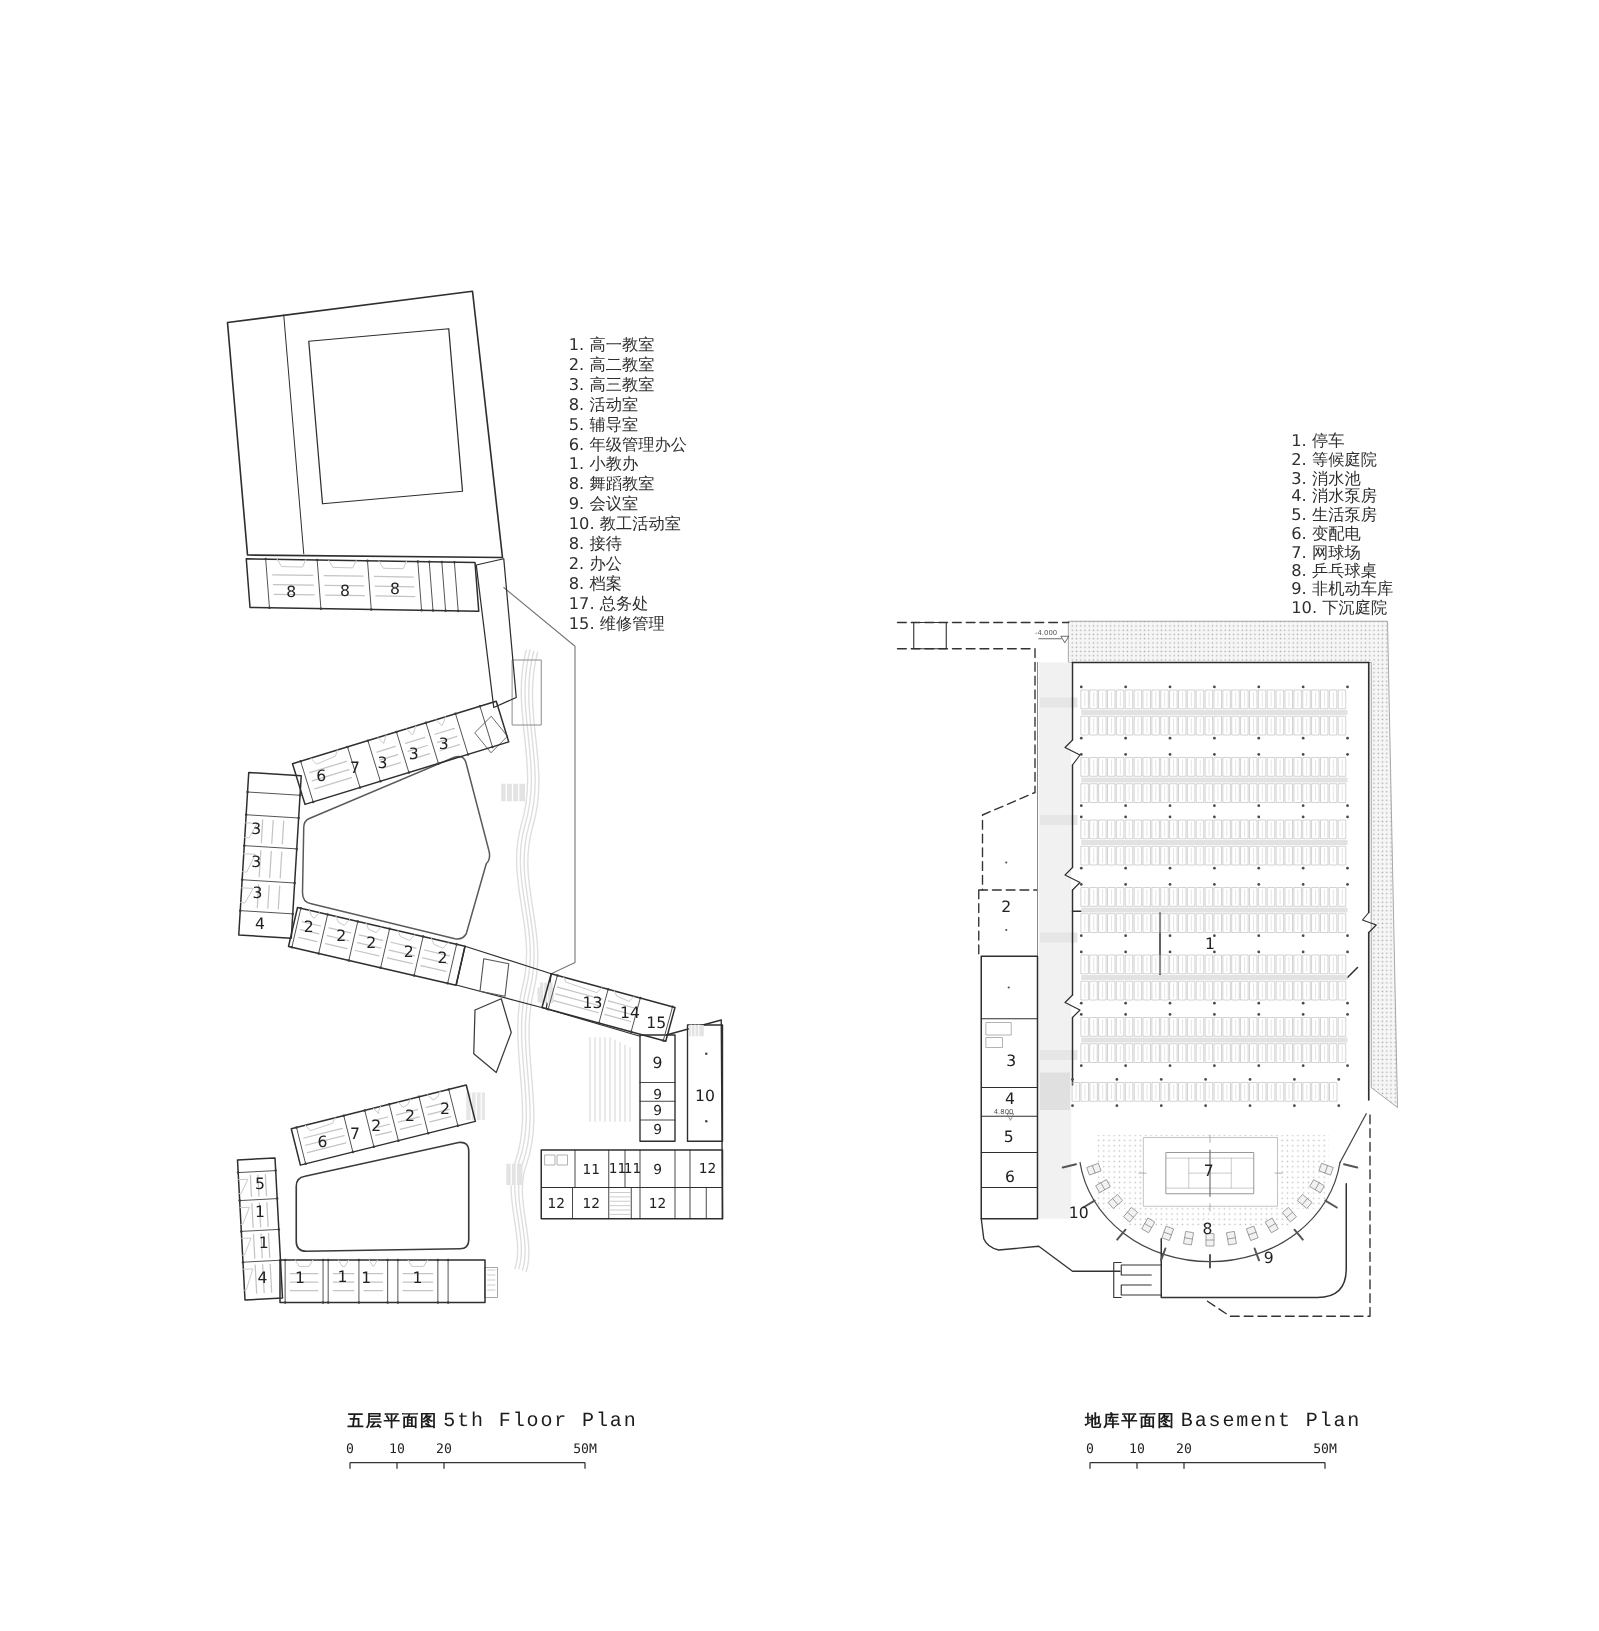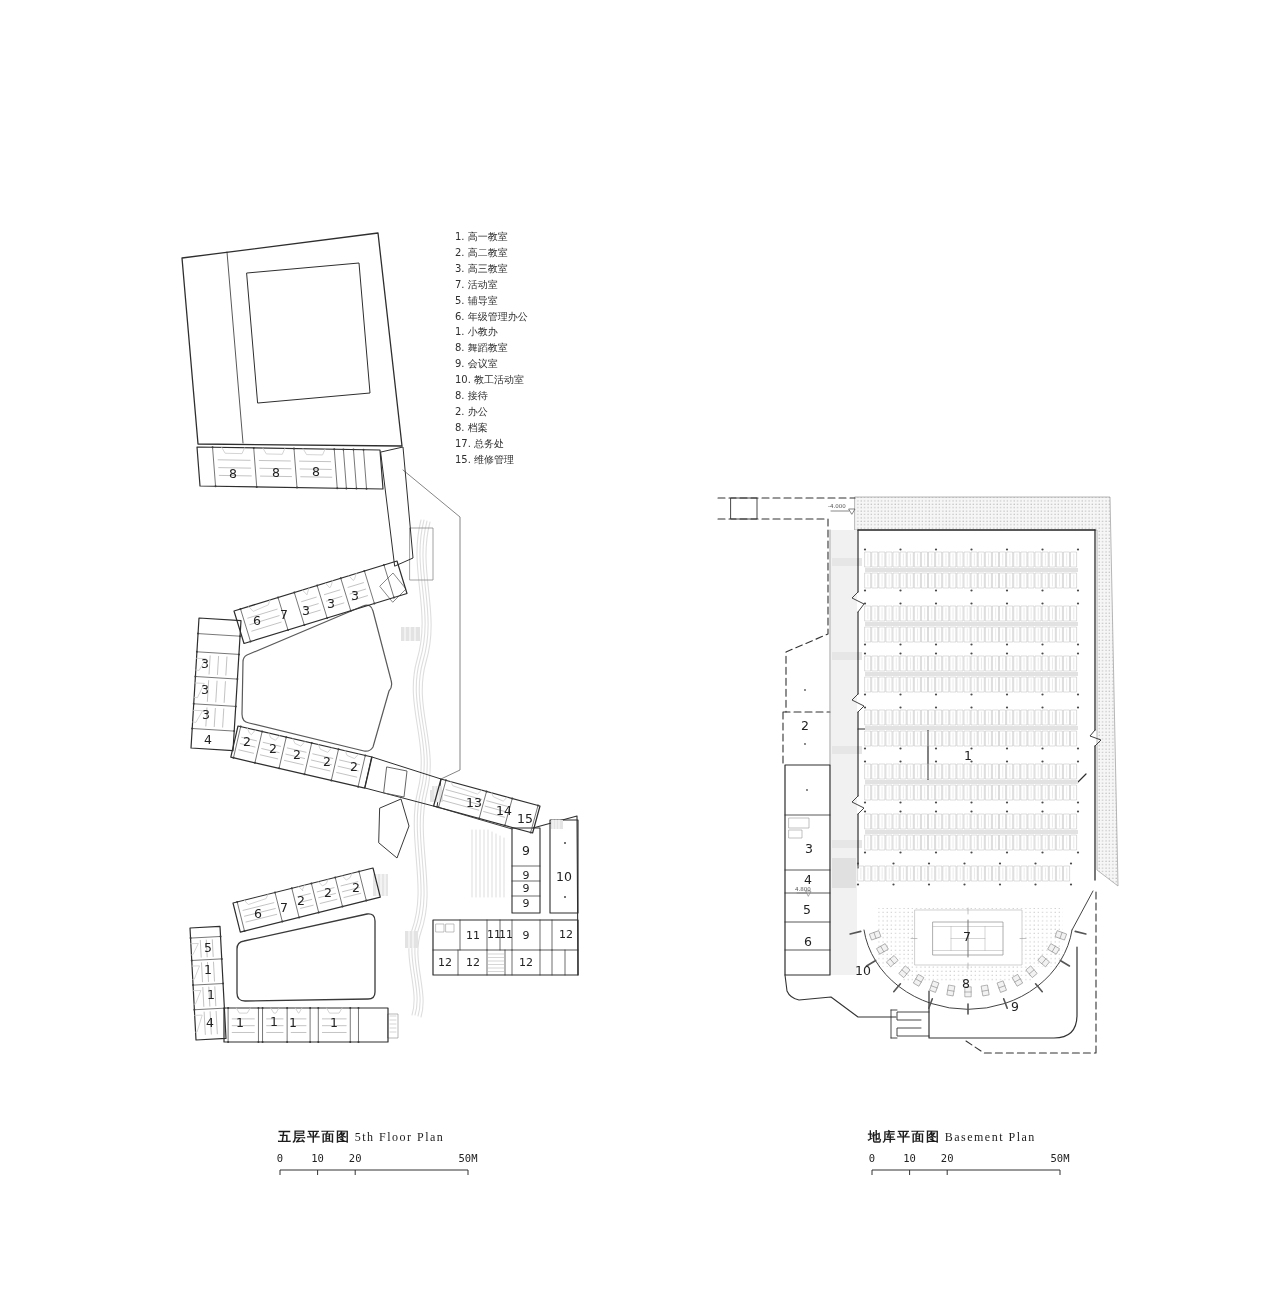--- a/index.html
+++ b/index.html
@@ -1,24 +1,24 @@
 <!DOCTYPE html>
 <html><head>
 <meta charset="utf-8">
 <style>
   html,body{margin:0;padding:0;background:#fff;}
   .page{position:relative;width:1279px;height:1305px;background:#ffffff;overflow:hidden;
         font-family:"DejaVu Sans","Liberation Sans",sans-serif;}
   svg{position:absolute;left:0;top:0;}
-  .legend{position:absolute;color:#2f2f2f;font-size:10px;white-space:nowrap;}
+  .legend{position:absolute;color:#2f2f2f;font-size:13px;white-space:nowrap;margin-top:40px;}
   .legend-left{left:455px;top:229px;line-height:15.9px;}
   .legend-right{left:1033px;top:307px;line-height:14.8px;}
   .title{position:absolute;font-size:13px;color:#1c1c1c;white-space:nowrap;}
   .title .zh{letter-spacing:1.5px;font-weight:bold;}
-  .title .en{font-family:Liberation Serif, serif;font-size:12px;letter-spacing:1.5px;}
+  .title .en{font-family:Liberation Mono, monospace;font-size:16px;letter-spacing:1.5px;}
   .title-left{left:278px;top:1128px;}
   .title-right{left:868px;top:1128px;}
   text{font-family:"DejaVu Sans","Liberation Sans",sans-serif;}
   .roomnum{fill:#222;}
   .scalenum{font-family:"DejaVu Sans Mono","Liberation Mono",monospace;fill:#222;font-size:10.5px;}
 </style>
 </head>
 <body>
 
 <div class="page">
@@ -1485,33 +1485,45 @@
         <text x="947.2" y="1162" text-anchor="middle" class="scalenum">20</text>
         <line x1="1060" y1="1170" x2="1060" y2="1175" stroke="#333" stroke-width="1"></line>
         <text x="1060" y="1162" text-anchor="middle" class="scalenum">50M</text>
       </g>
   </svg>
 
   <div class="legend legend-left" id="legend-left">
       <div>1. 高一教室</div>
       <div>2. 高二教室</div>
       <div>3. 高三教室</div>
-      <div>7. 活动室</div>
+      <div>8. 活动室</div>
       <div>5. 辅导室</div>
       <div>6. 年级管理办公</div>
       <div>1. 小教办</div>
       <div>8. 舞蹈教室</div>
       <div>9. 会议室</div>
       <div>10. 教工活动室</div>
       <div>8. 接待</div>
       <div>2. 办公</div>
       <div>8. 档案</div>
       <div>17. 总务处</div>
       <div>15. 维修管理</div>
     </div>
+  <div class="legend legend-right" id="legend-right">
+      <div>1. 停车</div>
+      <div>2. 等候庭院</div>
+      <div>3. 消水池</div>
+      <div>4. 消水泵房</div>
+      <div>5. 生活泵房</div>
+      <div>6. 变配电</div>
+      <div>7. 网球场</div>
+      <div>8. 乒乓球桌</div>
+      <div>9. 非机动车库</div>
+      <div>10. 下沉庭院</div>
+    </div>
 
   <div class="title title-left">
     <span class="zh">五层平面图</span>
     <span class="en">5th Floor Plan</span>
   </div>
   <div class="title title-right">
     <span class="zh">地库平面图</span>
     <span class="en">Basement Plan</span>
   </div>
 </div>

